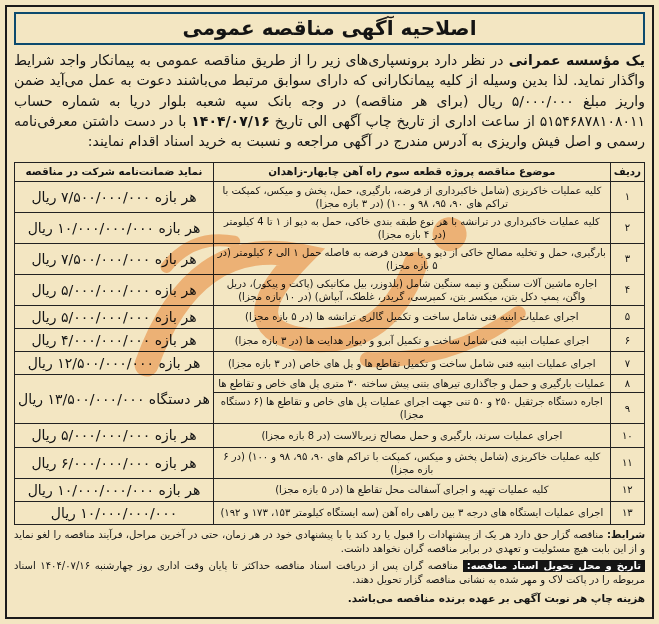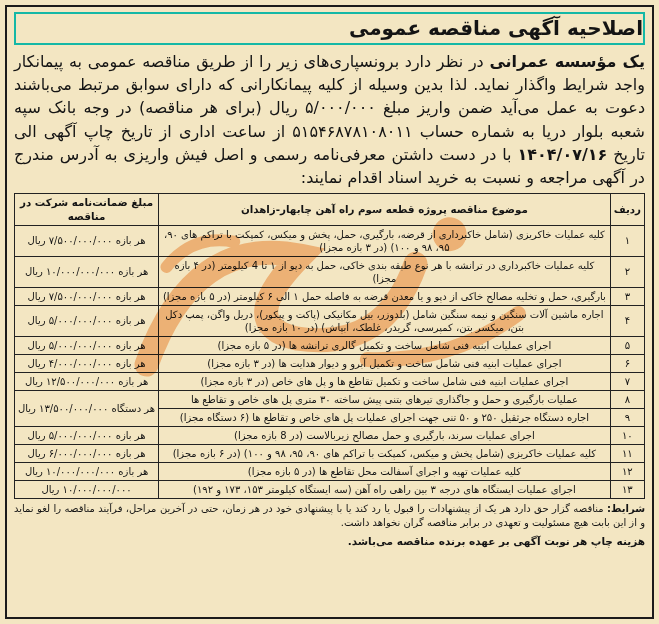--- a/index.html
+++ b/index.html
@@ -19,35 +19,35 @@
     width:649px;height:614px;
     margin:5px;
     border:2px solid #1b1b1b;
     background:var(--paper);
     padding:5px 7px 4px;
     direction:rtl;
     overflow:hidden;
   }
   .title-box{
     position:relative;z-index:2;
-    border:2px solid #14b8a6;
-    text-align:right;
+    border:2px solid #0c4a6e;
+    text-align:center;
     font-weight:bold;
     font-size:20px;
     line-height:1.3;
     padding:1px 0 2px;
     margin-bottom:5px;
     background:var(--paper);
   }
   .intro{
     position:relative;z-index:2;
-    font-size:16px;
+    font-size:14px;
     line-height:1.45;
     text-align:justify;
-    margin-bottom:4px;
+    margin-bottom:11px;
   }
   .lead{font-weight:bold;}
   b.date{font-weight:bold;}
   table{
     position:relative;z-index:2;
     width:100%;
     border-collapse:collapse;
     font-size:10px;
     line-height:1.3;
     background:transparent;
@@ -55,21 +55,21 @@
   th,td{
     border:1px solid #222;
     padding:2px 3px;
     text-align:center;
     vertical-align:middle;
   }
   th{font-weight:bold;font-size:10.3px;}
   .col-no{width:26px;}
   .col-amt{width:132px;}
   td.no{font-size:10px;}
-  td.amt{font-size:10px;white-space:nowrap;}
+  td.amt{font-size:14px;white-space:nowrap;}
   .para{
     position:relative;z-index:2;
     font-size:10px;
     line-height:1.4;
     text-align:justify;
     margin-top:3px;
   }
   .chip{
     background:#151515;
     color:#fff;
@@ -106,21 +106,21 @@
   <table>
     <colgroup>
         <col class="col-no">
         <col class="col-subject">
         <col class="col-amt">
       </colgroup>
     <thead>
       <tr>
         <th>ردیف</th>
         <th>موضوع مناقصه پروژه قطعه سوم راه آهن چابهار-زاهدان</th>
-        <th>مبلغ ضمانت‌نامه شرکت در مناقصه</th>
+        <th>نماید ضمانت‌نامه شرکت در مناقصه</th>
       </tr>
     </thead>
     <tbody>
       <tr>
         <td class="no">۱</td>
         <td class="subj">کلیه عملیات خاکریزی (شامل خاکبرداری از قرضه، بارگیری، حمل، پخش و میکس، کمپکت با تراکم های ۹۰، ۹۵، ۹۸ و ۱۰۰) (در ۳ بازه مجزا)</td>
         <td class="amt">هر بازه ۷/۵۰۰/۰۰۰/۰۰۰ ریال</td>
       </tr>
       <tr>
         <td class="no">۲</td>
@@ -181,20 +181,21 @@
         <td class="subj">اجرای عملیات ایستگاه های درجه ۳ بین راهی راه آهن (سه ایستگاه کیلومتر ۱۵۳، ۱۷۳ و ۱۹۲)</td>
         <td class="amt">۱۰/۰۰۰/۰۰۰/۰۰۰ ریال</td>
       </tr>
     </tbody>
   </table>
 
   <p class="para"><span class="lead">شرایط:</span><span> مناقصه گزار حق دارد هر یک از پیشنهادات را قبول یا رد کند یا با پیشنهادی خود در هر زمان، حتی در آخرین مراحل، فرآیند مناقصه را لغو نماید و از این بابت هیچ مسئولیت و تعهدی در برابر مناقصه گران نخواهد داشت.</span></p>
 
 
 
+  <p class="para"><span class="chip">تاریخ و محل تحویل اسناد مناقصه:</span><span> مناقصه گران پس از دریافت اسناد مناقصه حداکثر تا پایان وقت اداری روز چهارشنبه ۱۴۰۴/۰۷/۱۶ اسناد مربوطه را در پاکت لاک و مهر شده به نشانی مناقصه گزار تحویل دهند.</span></p>
 
   <p class="footer-line">هزینه چاپ هر نوبت آگهی بر عهده برنده مناقصه می‌باشد.</p>
 
   <div class="watermark">
     <svg width="440" height="190" viewBox="0 0 440 190" aria-hidden="true">
       <path d="M30 150 q60 -125 165 -92 q-75 62 -12 82 q85 22 125 -62" stroke="currentColor" stroke-width="24" fill="none" stroke-linecap="round"></path>
       <circle cx="345" cy="52" r="17" fill="currentColor"></circle>
       <path d="M250 168 q85 12 155 -30" stroke="currentColor" stroke-width="15" fill="none" stroke-linecap="round"></path>
       <path d="M60 55 q30 -30 70 -18" stroke="currentColor" stroke-width="12" fill="none" stroke-linecap="round"></path>
     </svg>

